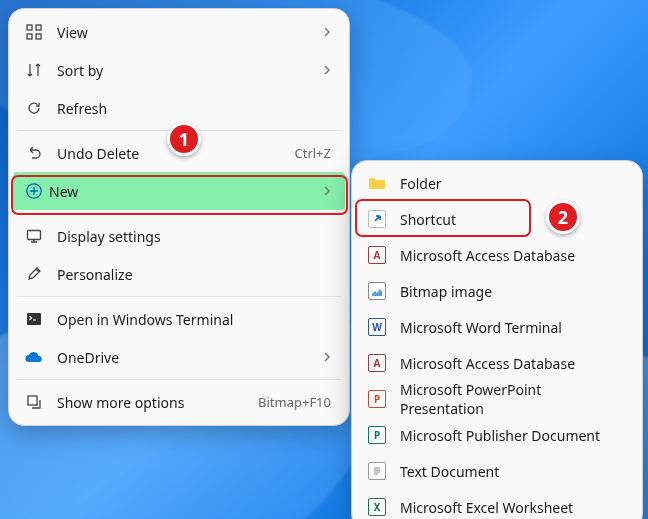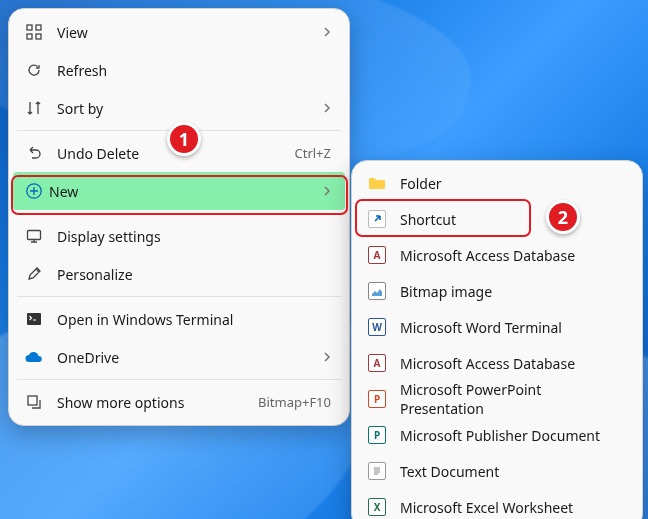--- a/index.html
+++ b/index.html
@@ -104,38 +104,38 @@
     <span class="chev">
       <svg width="8" height="12" viewBox="0 0 8 12" fill="none" stroke="#777" stroke-width="1.5">
           <path d="M2 2l4 4-4 4"></path>
         </svg>
     </span>
   </div>
 
   <div class="menu-item">
     <span class="icon">
       <svg width="16" height="16" viewBox="0 0 16 16" fill="none" stroke="#444" stroke-width="1.3">
+        <path d="M4 2v12M4 14l-2-2M4 14l2-2M12 14V2M12 2l-2 2M12 2l2 2"></path>
+      </svg>
+    </span>
+    <span class="label">Sort by</span>
+    <span class="chev">
+      <svg width="8" height="12" viewBox="0 0 8 12" fill="none" stroke="#777" stroke-width="1.5">
+          <path d="M2 2l4 4-4 4"></path>
+        </svg>
+    </span>
+  </div>
+
+  <div class="menu-item">
+    <span class="icon">
+      <svg width="16" height="16" viewBox="0 0 16 16" fill="none" stroke="#444" stroke-width="1.3">
         <path d="M13 8a5 5 0 1 1-1.5-3.5M13 3v3h-3"></path>
       </svg>
     </span>
     <span class="label">Refresh</span>
-  </div>
-
-  <div class="menu-item">
-    <span class="icon">
-      <svg width="16" height="16" viewBox="0 0 16 16" fill="none" stroke="#444" stroke-width="1.3">
-        <path d="M4 2v12M4 14l-2-2M4 14l2-2M12 14V2M12 2l-2 2M12 2l2 2"></path>
-      </svg>
-    </span>
-    <span class="label">Sort by</span>
-    <span class="chev">
-      <svg width="8" height="12" viewBox="0 0 8 12" fill="none" stroke="#777" stroke-width="1.5">
-          <path d="M2 2l4 4-4 4"></path>
-        </svg>
-    </span>
   </div>
 
   <div class="menu-sep"></div>
 
   <div class="menu-item">
     <span class="icon">
       <svg width="16" height="16" viewBox="0 0 16 16" fill="none" stroke="#444" stroke-width="1.3">
         <path d="M4 5h6a4 4 0 0 1 0 8H6M4 5l3-3M4 5l3 3"></path>
       </svg>
     </span>

